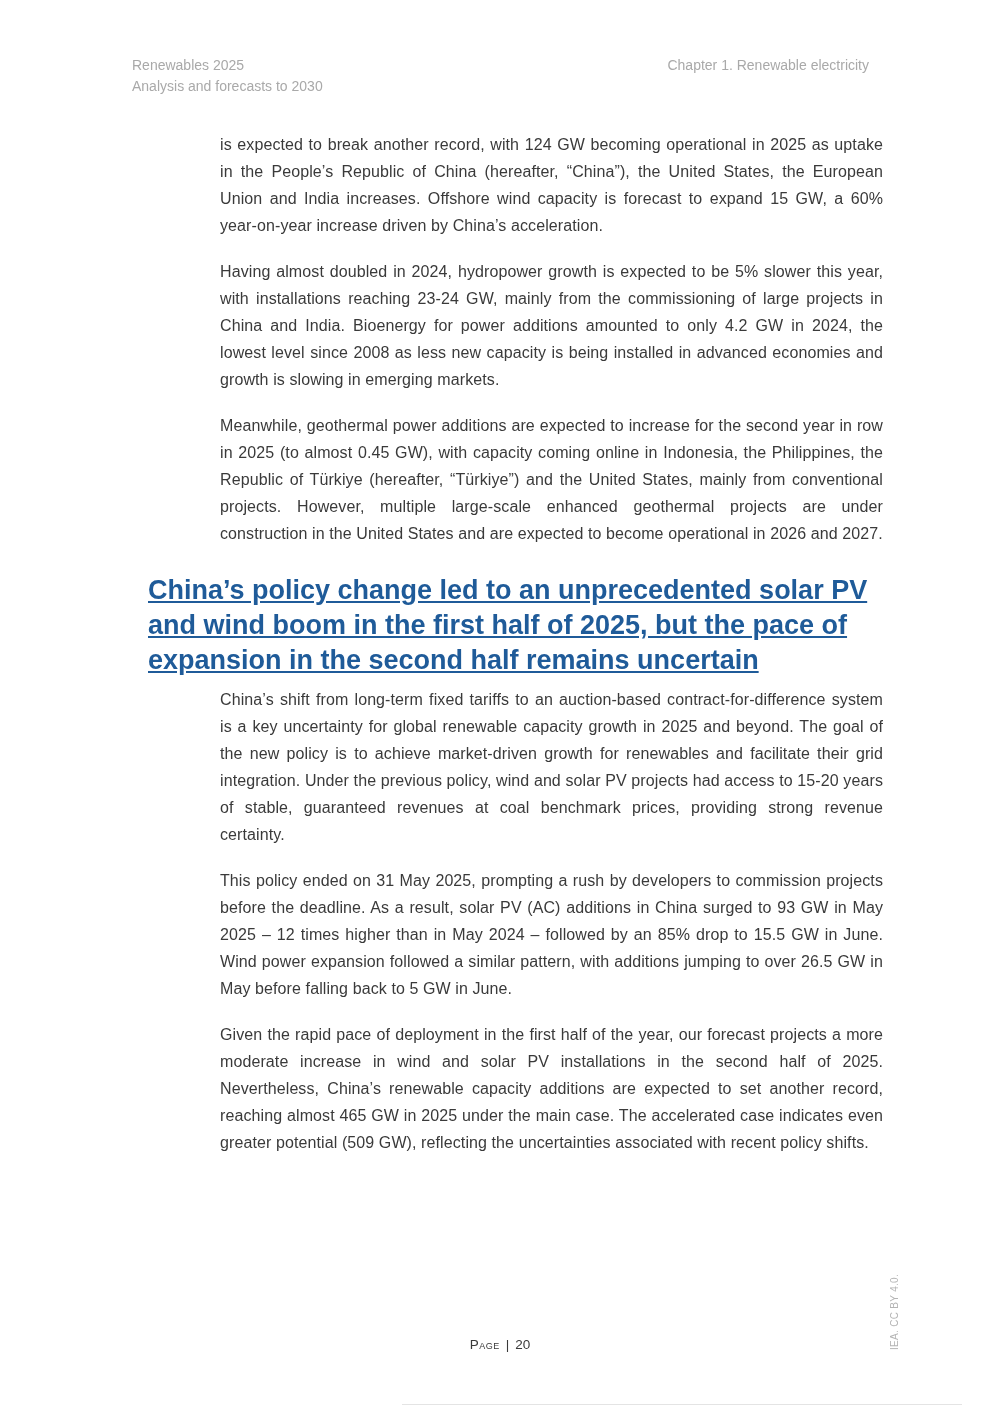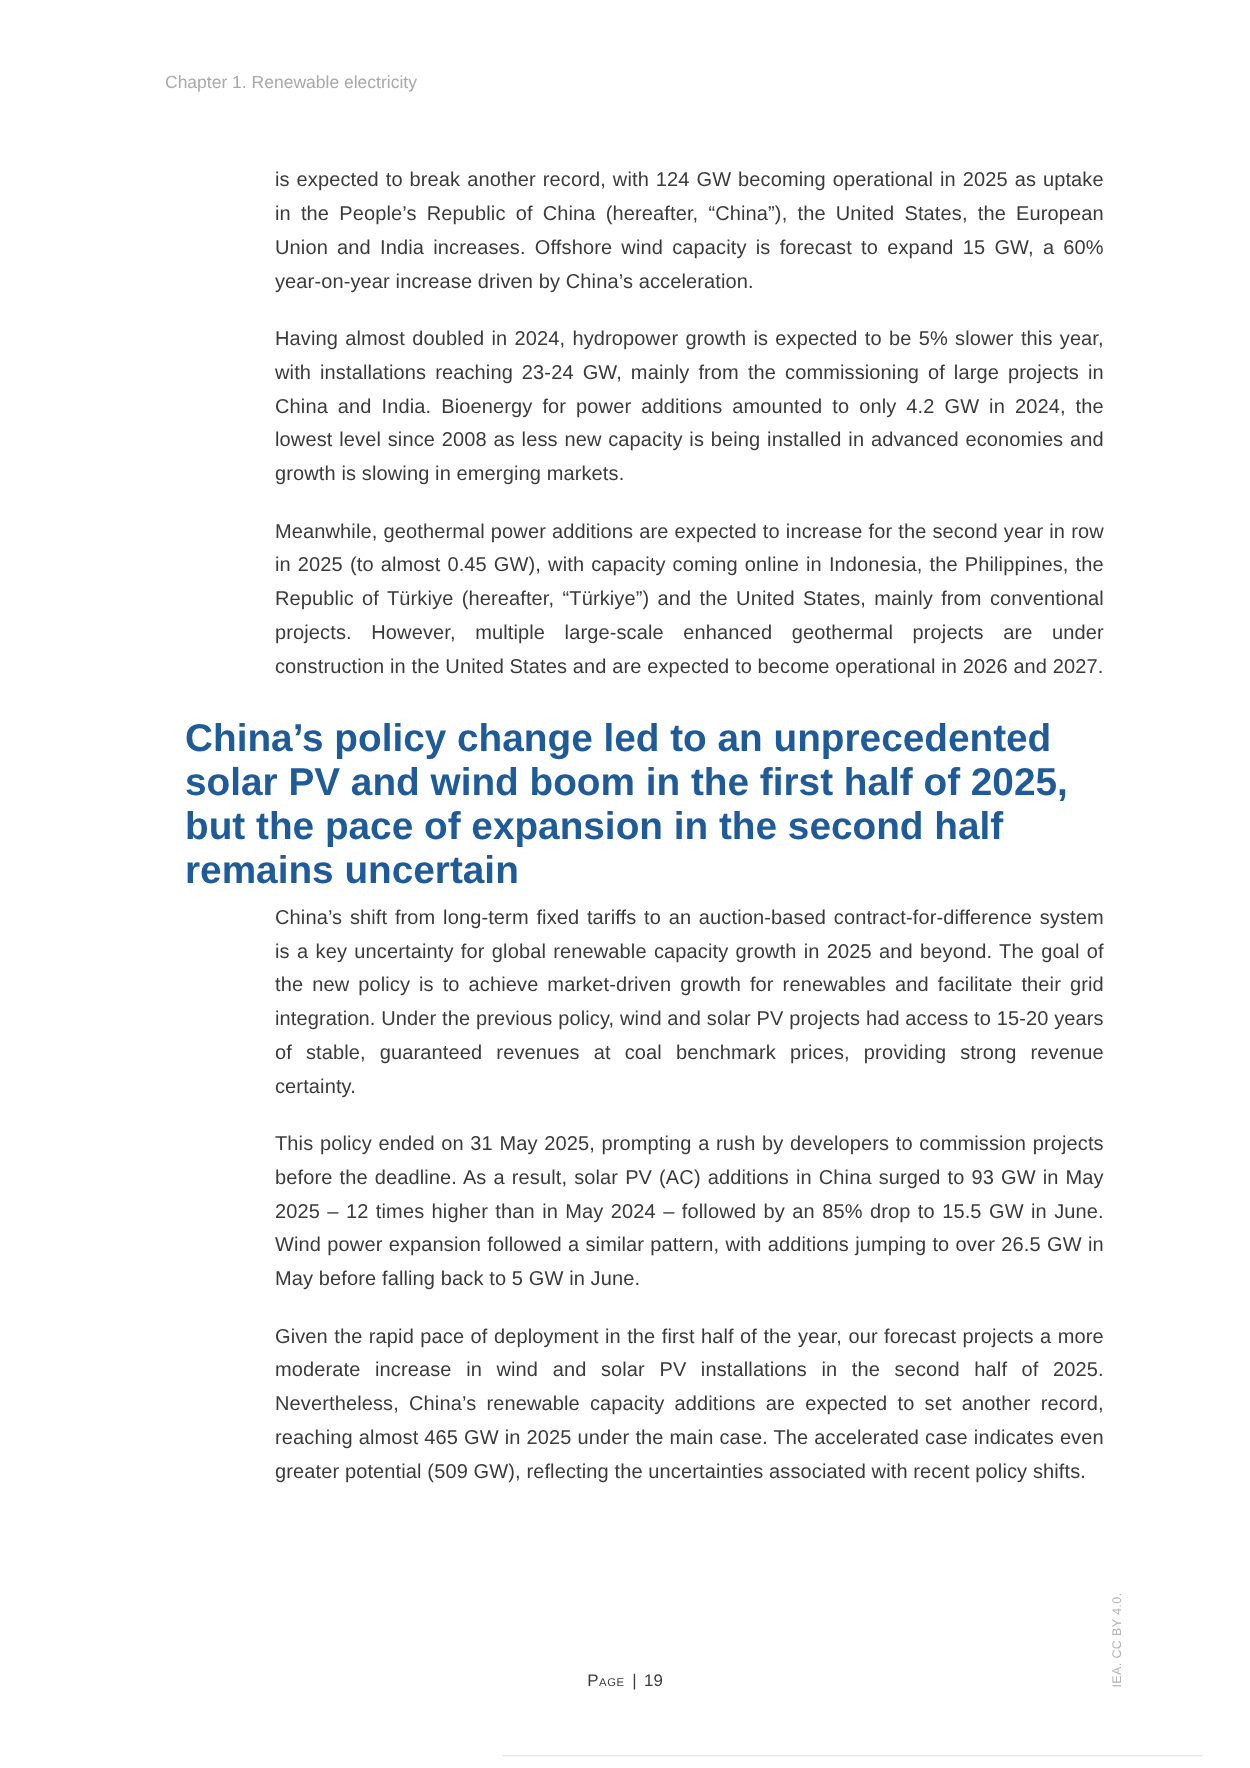--- a/index.html
+++ b/index.html
@@ -41,25 +41,26 @@
     text-align: justify;
     letter-spacing: 0.1px;
   }
   .content p {
     margin: 0 0 19px 0;
   }
   .section-heading {
     margin: 26px 0 8px -72px;
     width: 752px;
     color: var(--heading-blue, #1f5b99);
-    font-size: 31px;
+    font-size: 27px;
     font-weight: bold;
     line-height: 35px;
     text-align: left;
     letter-spacing: 0px;
+    text-decoration: underline;
   }
   .page-footer {
     position: absolute;
     top: 1337px;
     left: 0;
     width: 100%;
     text-align: center;
     color: #3a3a3a;
     font-size: 13.5px;
   }
@@ -88,36 +89,40 @@
     height: 1px;
     background: #e4e4e4;
   }
 </style>
 </head>
 <body>
 
 <div class="page">
 
   <div class="running-header">
+    <div class="hdr-left">
+      <div>Renewables 2025</div>
+      <div>Analysis and forecasts to 2030</div>
+    </div>
     <div class="hdr-right">Chapter 1. Renewable electricity</div>
   </div>
 
   <div class="content">
     <p>is expected to break another record, with 124 GW becoming operational in 2025 as uptake in the People’s Republic of China (hereafter, “China”), the United States, the European Union and India increases. Offshore wind capacity is forecast to expand 15 GW, a 60% year-on-year increase driven by China’s acceleration.</p>
     <p>Having almost doubled in 2024, hydropower growth is expected to be 5% slower this year, with installations reaching 23-24 GW, mainly from the commissioning of large projects in China and India. Bioenergy for power additions amounted to only 4.2 GW in 2024, the lowest level since 2008 as less new capacity is being installed in advanced economies and growth is slowing in emerging markets.</p>
     <p>Meanwhile, geothermal power additions are expected to increase for the second year in row in 2025 (to almost 0.45 GW), with capacity coming online in Indonesia, the Philippines, the Republic of Türkiye (hereafter, “Türkiye”) and the United States, mainly from conventional projects. However, multiple large-scale enhanced geothermal projects are under construction in the United States and are expected to become operational in 2026 and 2027.</p>
 
     <h1 class="section-heading">China’s policy change led to an unprecedented solar PV and wind boom in the first half of 2025, but the pace of expansion in the second half remains uncertain</h1>
 
     <p>China’s shift from long-term fixed tariffs to an auction-based contract-for-difference system is a key uncertainty for global renewable capacity growth in 2025 and beyond. The goal of the new policy is to achieve market-driven growth for renewables and facilitate their grid integration. Under the previous policy, wind and solar PV projects had access to 15-20 years of stable, guaranteed revenues at coal benchmark prices, providing strong revenue certainty.</p>
     <p>This policy ended on 31 May 2025, prompting a rush by developers to commission projects before the deadline. As a result, solar PV (AC) additions in China surged to 93 GW in May 2025 – 12 times higher than in May 2024 – followed by an 85% drop to 15.5 GW in June. Wind power expansion followed a similar pattern, with additions jumping to over 26.5 GW in May before falling back to 5 GW in June.</p>
     <p>Given the rapid pace of deployment in the first half of the year, our forecast projects a more moderate increase in wind and solar PV installations in the second half of 2025. Nevertheless, China’s renewable capacity additions are expected to set another record, reaching almost 465 GW in 2025 under the main case. The accelerated case indicates even greater potential (509 GW), reflecting the uncertainties associated with recent policy shifts.</p>
   </div>
 
   <div class="page-footer">
-    <span class="pg-label">Page</span><span class="pg-sep">|</span><span>19</span>
+    <span class="pg-label">Page</span><span class="pg-sep">|</span><span>20</span>
   </div>
 
   <div class="side-note">IEA. CC BY 4.0.</div>
 
   <div class="scan-line"></div>
 
 </div>
 
 </body></html>

